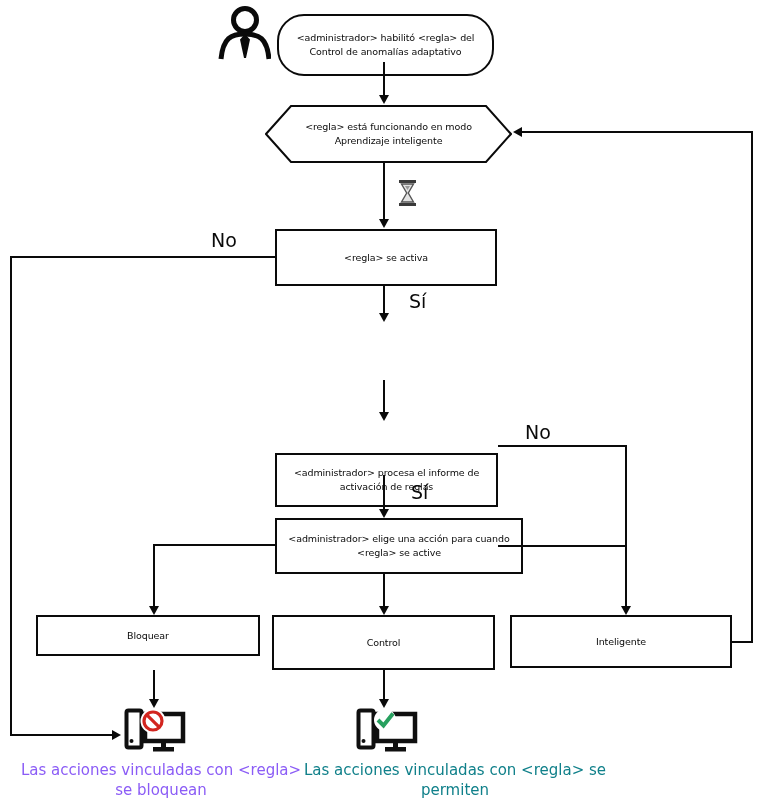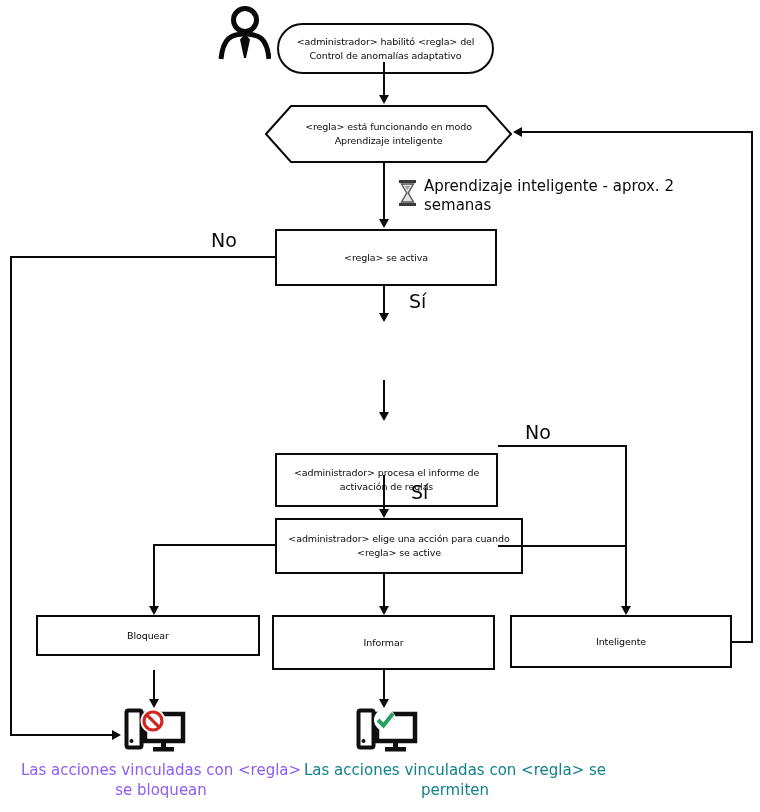--- a/index.html
+++ b/index.html
@@ -38,21 +38,21 @@
 <body>
 
 <div class="canvas">
 
   <svg class="icon" style="left:215px;top:5px;" width="56" height="57" viewBox="0 0 56 57">
     <circle cx="30" cy="15" r="11.5" fill="none" stroke="#0a0a0a" stroke-width="5"></circle>
     <path d="M 6,54 C 8,33 16,29 30,29 C 44,29 52,33 54,54" fill="none" stroke="#0a0a0a" stroke-width="5"></path>
     <path d="M 30,29 L 25,34.5 L 29,53 L 31,53 L 35,34.5 Z" fill="#0a0a0a"></path>
   </svg>
 
-  <div class="node stadium" style="left:277px;top:23px;width:217px;height:51px;">
+  <div class="node stadium" style="left:277px;top:14px;width:217px;height:62px;">
     <span>&lt;administrador&gt; habilitó &lt;regla&gt; del Control de anomalías adaptativo</span>
   </div>
 
   <div class="vline" style="left:383px;top:62px;height:34px;"></div>
   <div class="arr down" style="left:379px;top:95px;"></div>
 
   <div class="hexwrap" style="left:265px;top:105px;width:247px;height:56px;">
     <svg width="247" height="58" viewBox="0 0 247 58">
       <polygon points="26,1 221,1 246,29 221,57 26,57 1,29" fill="#fff" stroke="#0a0a0a" stroke-width="2"></polygon>
     </svg>
@@ -61,21 +61,20 @@
 
   <div class="vline" style="left:383px;top:162px;height:57px;"></div>
   <div class="arr down" style="left:379px;top:219px;"></div>
 
   <svg class="icon" style="left:399px;top:180px;" width="17" height="26" viewBox="0 0 17 26">
     <rect x="0" y="0" width="17" height="3" fill="#3a3a3a"></rect>
     <rect x="0" y="23" width="17" height="3" fill="#3a3a3a"></rect>
     <path d="M 2.5,4 H 14.5 L 9.3,13 L 14.5,22 H 2.5 L 7.7,13 Z" fill="#e3e3e3" stroke="#555" stroke-width="1.4"></path>
     <path d="M 6,6 H 11 L 8.5,10 Z" fill="#9a9a9a"></path>
   </svg>
-  <div class="note" style="left:424px;top:177px;width:256px;">Aprendizaje inteligente - aprox. 2 semanas</div>
 
   <div class="node" style="left:275px;top:229px;width:222px;height:57px;">
     <span>&lt;regla&gt; se activa</span>
   </div>
 
   <div class="edge-label" style="left:211px;top:229px;">No</div>
   <div class="hline" style="left:10px;top:256px;width:265px;"></div>
   <div class="vline" style="left:10px;top:256px;height:479px;"></div>
   <div class="hline" style="left:10px;top:734px;width:102px;"></div>
   <div class="arr right" style="left:112px;top:730px;"></div>
@@ -111,21 +110,21 @@
 
   <div class="vline" style="left:383px;top:574px;height:32px;"></div>
   <div class="arr down" style="left:379px;top:606px;"></div>
 
   <div class="hline" style="left:498px;top:545px;width:129px;"></div>
 
   <div class="node" style="left:36px;top:615px;width:224px;height:41px;">
     <span>Bloquear</span>
   </div>
   <div class="node" style="left:272px;top:615px;width:223px;height:55px;">
-    <span>Informar</span>
+    <span>Control</span>
   </div>
   <div class="node" style="left:510px;top:615px;width:222px;height:53px;">
     <span>Inteligente</span>
   </div>
 
   <div class="hline" style="left:732px;top:641px;width:21px;"></div>
   <div class="vline" style="left:751px;top:132px;height:511px;"></div>
   <div class="hline" style="left:521px;top:131px;width:232px;"></div>
   <div class="arr left" style="left:513px;top:127px;"></div>
 

